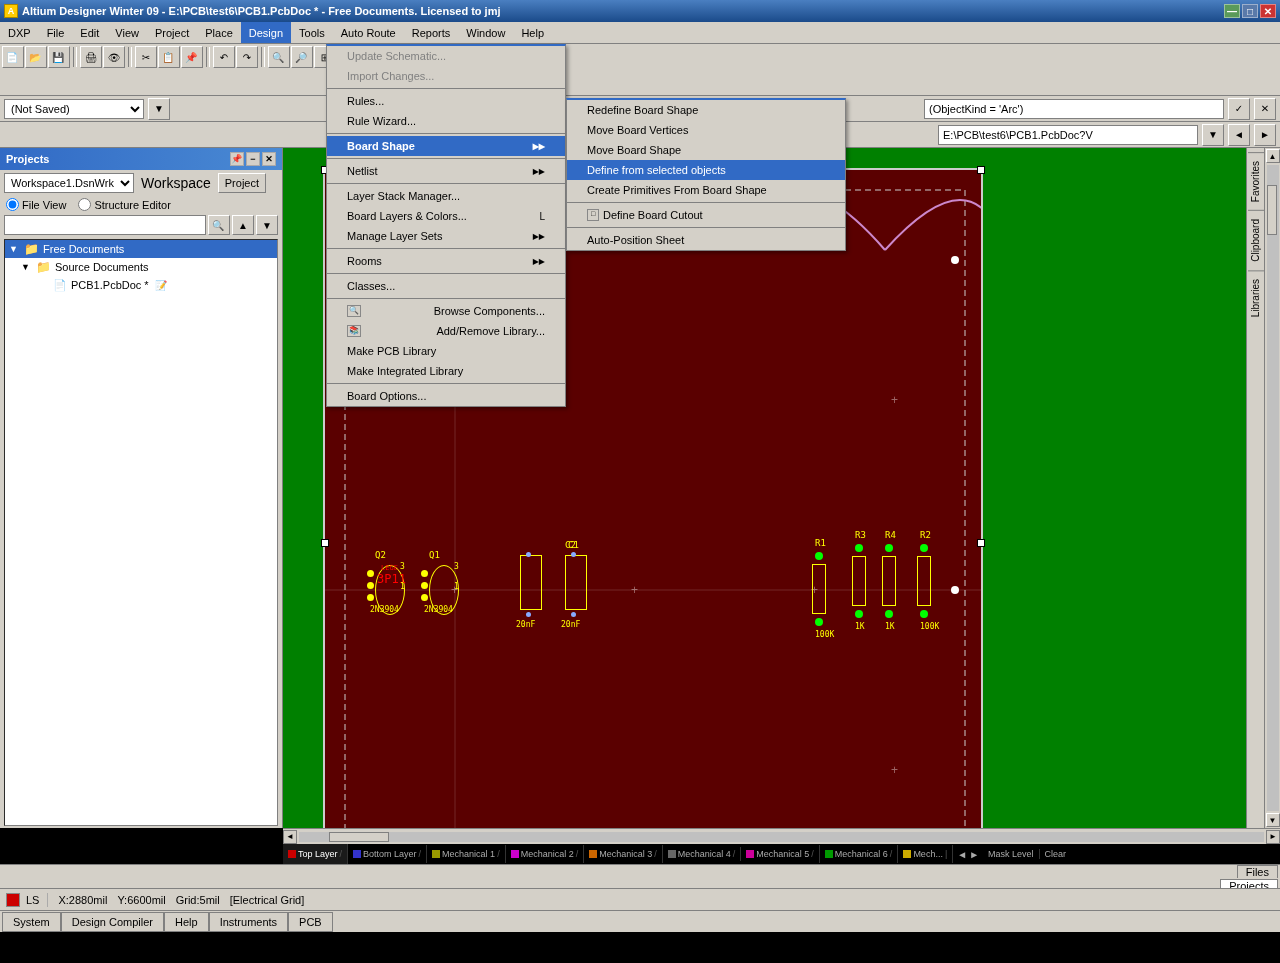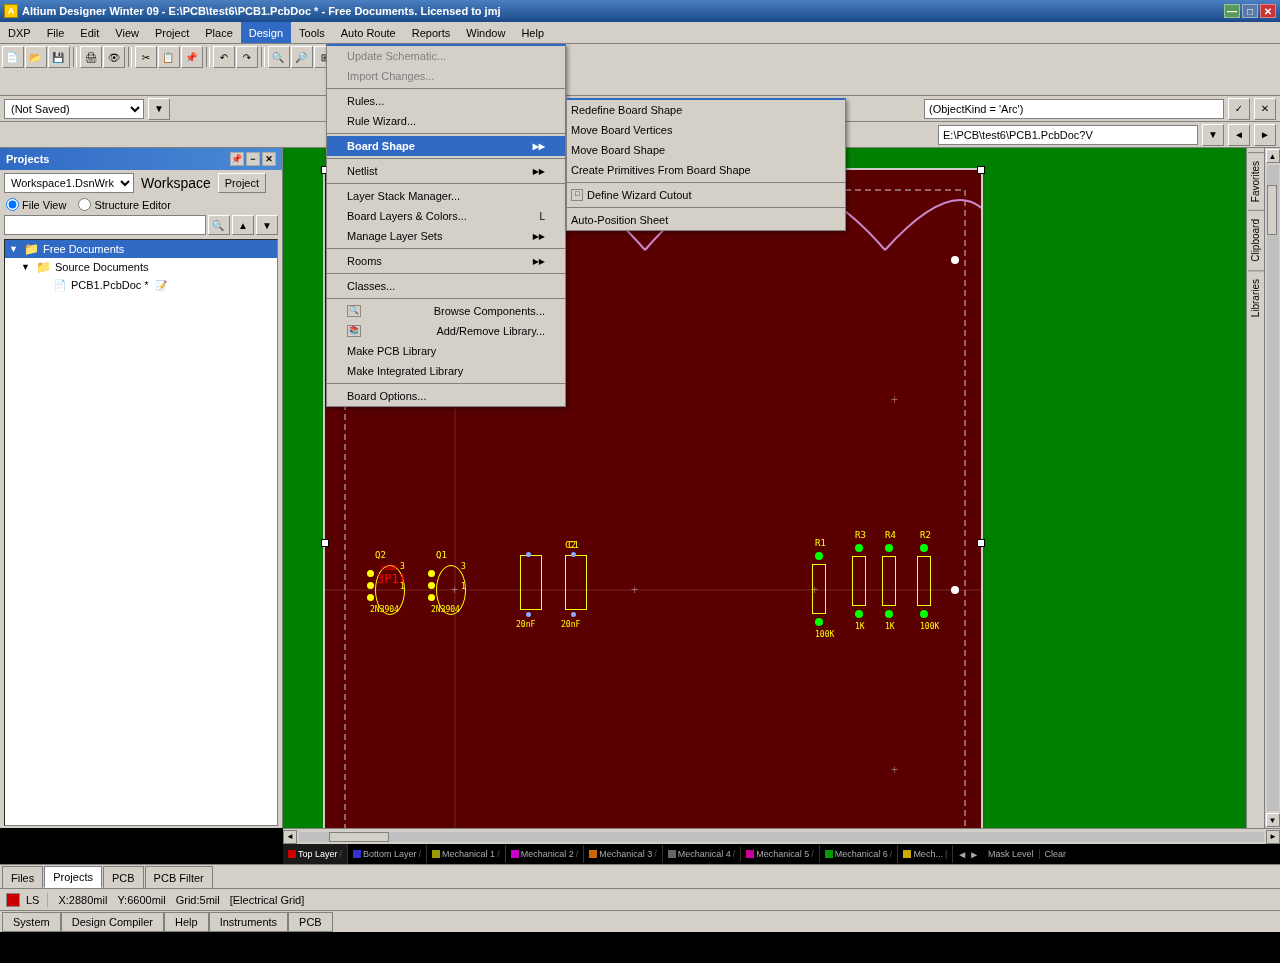--- a/index.html
+++ b/index.html
@@ -223,20 +223,21 @@
     
     #bottom-tabs {
       height: 26px;
       background: #d4d0c8;
       display: flex;
       align-items: flex-end;
       border-top: 1px solid #808080;
       padding: 0 2px;
       gap: 1px;
       overflow: hidden;
+      flex-direction: column;
     }
     .btab {
       height: 22px;
       padding: 0 8px;
       background: #d4d0c8;
       border: 1px solid #808080;
       border-bottom: none;
       cursor: pointer;
       font-size: 11px;
       display: flex;
@@ -301,21 +302,21 @@
       top: 98px;
       left: 566px;
       width: 280px;
       background: #d4d0c8;
       border: 1px solid #808080;
       border-top: 2px solid #316ac5;
       z-index: 1001;
       box-shadow: 2px 2px 4px rgba(0,0,0,0.4);
     }
     .bsmenu-item {
-      padding: 3px 4px;
+      padding: 3px 20px;
       cursor: pointer;
       font-size: 11px;
       color: #000;
       display: flex;
       align-items: center;
       height: 20px;
     }
     .bsmenu-item.highlighted { background: #316ac5; color: white; }
     .bsmenu-item.disabled { color: #808080; cursor: default; }
     .bsmenu-sep { height: 1px; background: #808080; margin: 2px 0; }
@@ -552,21 +553,21 @@
 
         <div style="position:absolute; top:20px; left:-8px; width:7px; height:7px; background:#ffff00; border-radius:50%;"></div>
         <div style="position:absolute; top:32px; left:-8px; width:7px; height:7px; background:#ffff00; border-radius:50%;"></div>
         <div style="position:absolute; top:44px; left:-8px; width:7px; height:7px; background:#ffff00; border-radius:50%;"></div>
         <div style="position:absolute; top:14px; left:6px; color:#ff0000; font-size:7px; font-family:monospace;">LEGE</div>
         <div style="position:absolute; top:22px; left:2px; color:#ff0000; font-size:12px; font-family:monospace;">3P11</div>
         <div style="position:absolute; top:12px; left:25px; color:#ffff00; font-size:8px; font-family:monospace;">3</div>
         <div style="position:absolute; top:32px; left:25px; color:#ffff00; font-size:8px; font-family:monospace;">1</div>
       </div>
 
-      <div style="position:absolute; top:380px; left:111px;">
+      <div style="position:absolute; top:380px; left:104px;">
         <div style="color:#ffff00; font-size:9px; font-family:monospace;">Q1</div>
         <div style="position:absolute; top:15px; left:0; width:30px; height:50px; border:1px solid #ffff00; border-radius:50%;"></div>
         <div style="position:absolute; top:55px; left:-5px; color:#ffff00; font-size:8px; font-family:monospace;">2N3904</div>
         <div style="position:absolute; top:20px; left:-8px; width:7px; height:7px; background:#ffff00; border-radius:50%;"></div>
         <div style="position:absolute; top:32px; left:-8px; width:7px; height:7px; background:#ffff00; border-radius:50%;"></div>
         <div style="position:absolute; top:44px; left:-8px; width:7px; height:7px; background:#ffff00; border-radius:50%;"></div>
         <div style="position:absolute; top:12px; left:25px; color:#ffff00; font-size:8px; font-family:monospace;">3</div>
         <div style="position:absolute; top:32px; left:25px; color:#ffff00; font-size:8px; font-family:monospace;">1</div>
       </div>
 
@@ -811,25 +812,28 @@
 <div id="boardshape-menu">
   <div class="bsmenu-item">
       <span>Redefine Board Shape</span>
     </div>
   <div class="bsmenu-item">
       <span>Move Board Vertices</span>
     </div>
   <div class="bsmenu-item">
       <span>Move Board Shape</span>
     </div>
+  <div class="bsmenu-item highlighted">
+      <span>Define from selected objects</span>
+    </div>
   <div class="bsmenu-item">
       <span>Create Primitives From Board Shape</span>
     </div>
   <div class="bsmenu-sep"></div>
   <div class="bsmenu-item" style="display:flex;align-items:center;gap:4px;">
       <span style="width:12px;height:12px;border:1px solid #888;display:inline-block;font-size:7px;text-align:center;">□</span>
-      <span>Define Wizard Cutout</span>
+      <span>Define Board Cutout</span>
     </div>
   <div class="bsmenu-sep"></div>
   <div class="bsmenu-item">
       <span>Auto-Position Sheet</span>
     </div>
 </div>
 
 </body></html>

